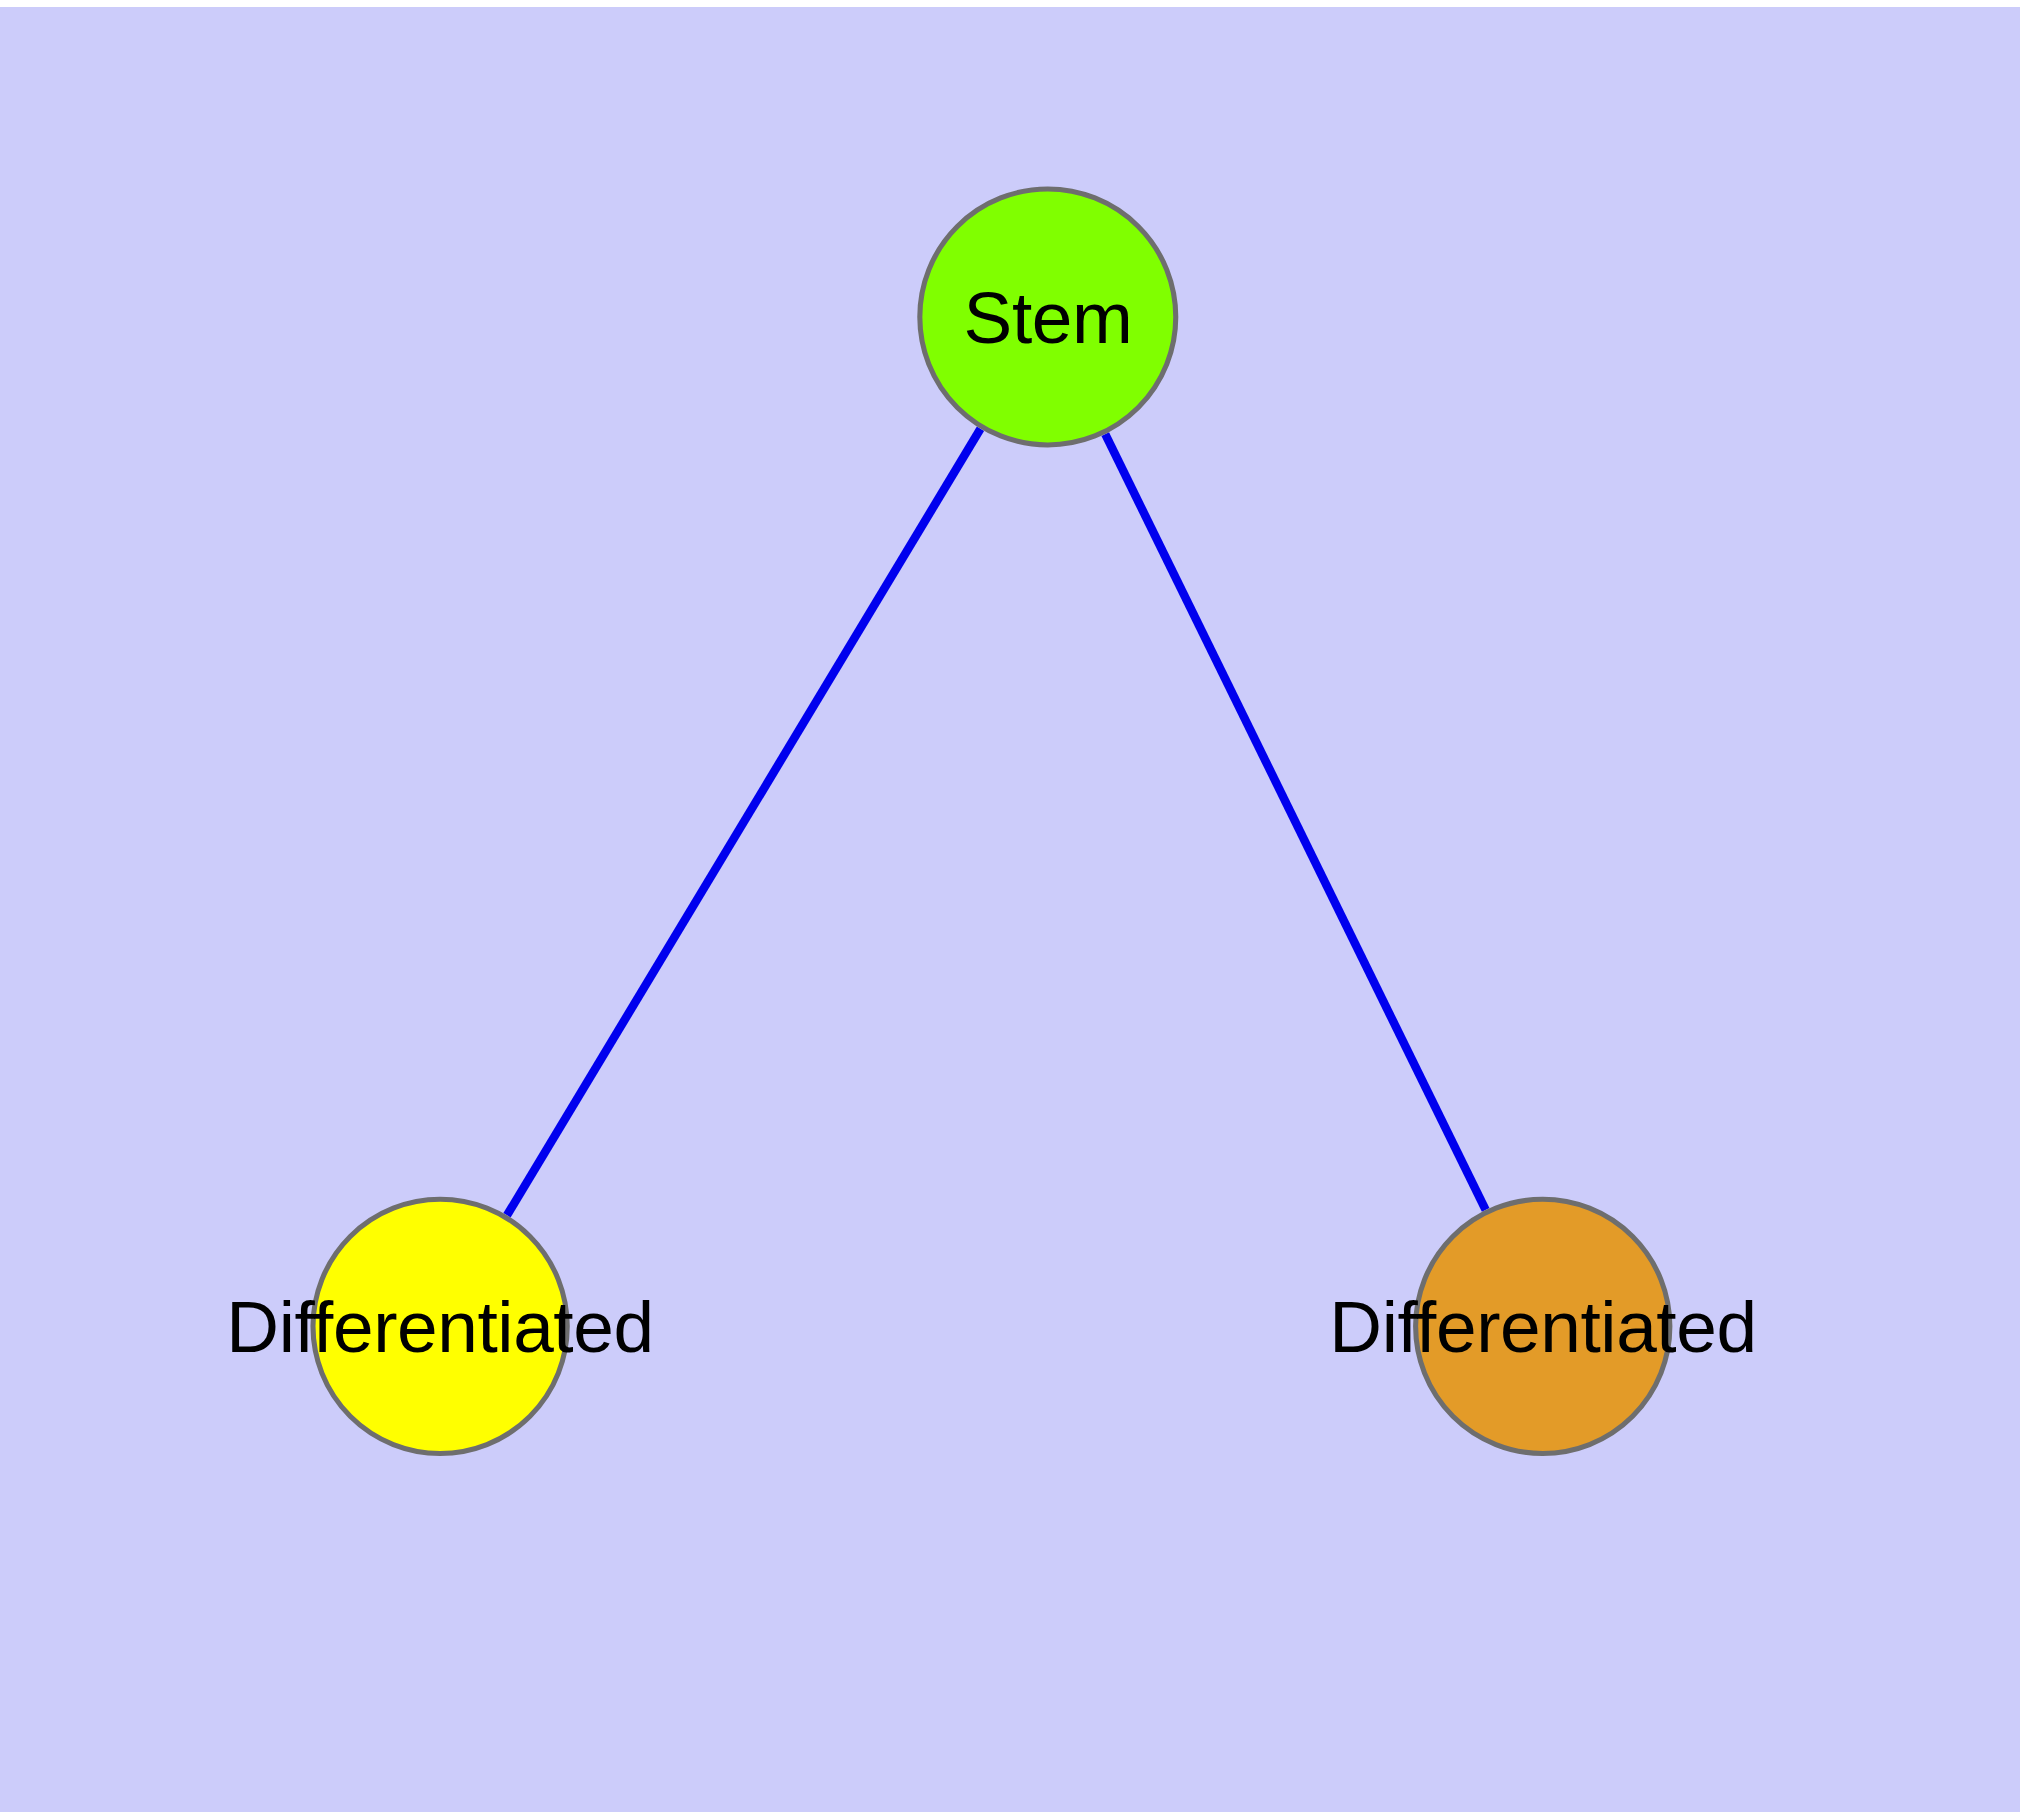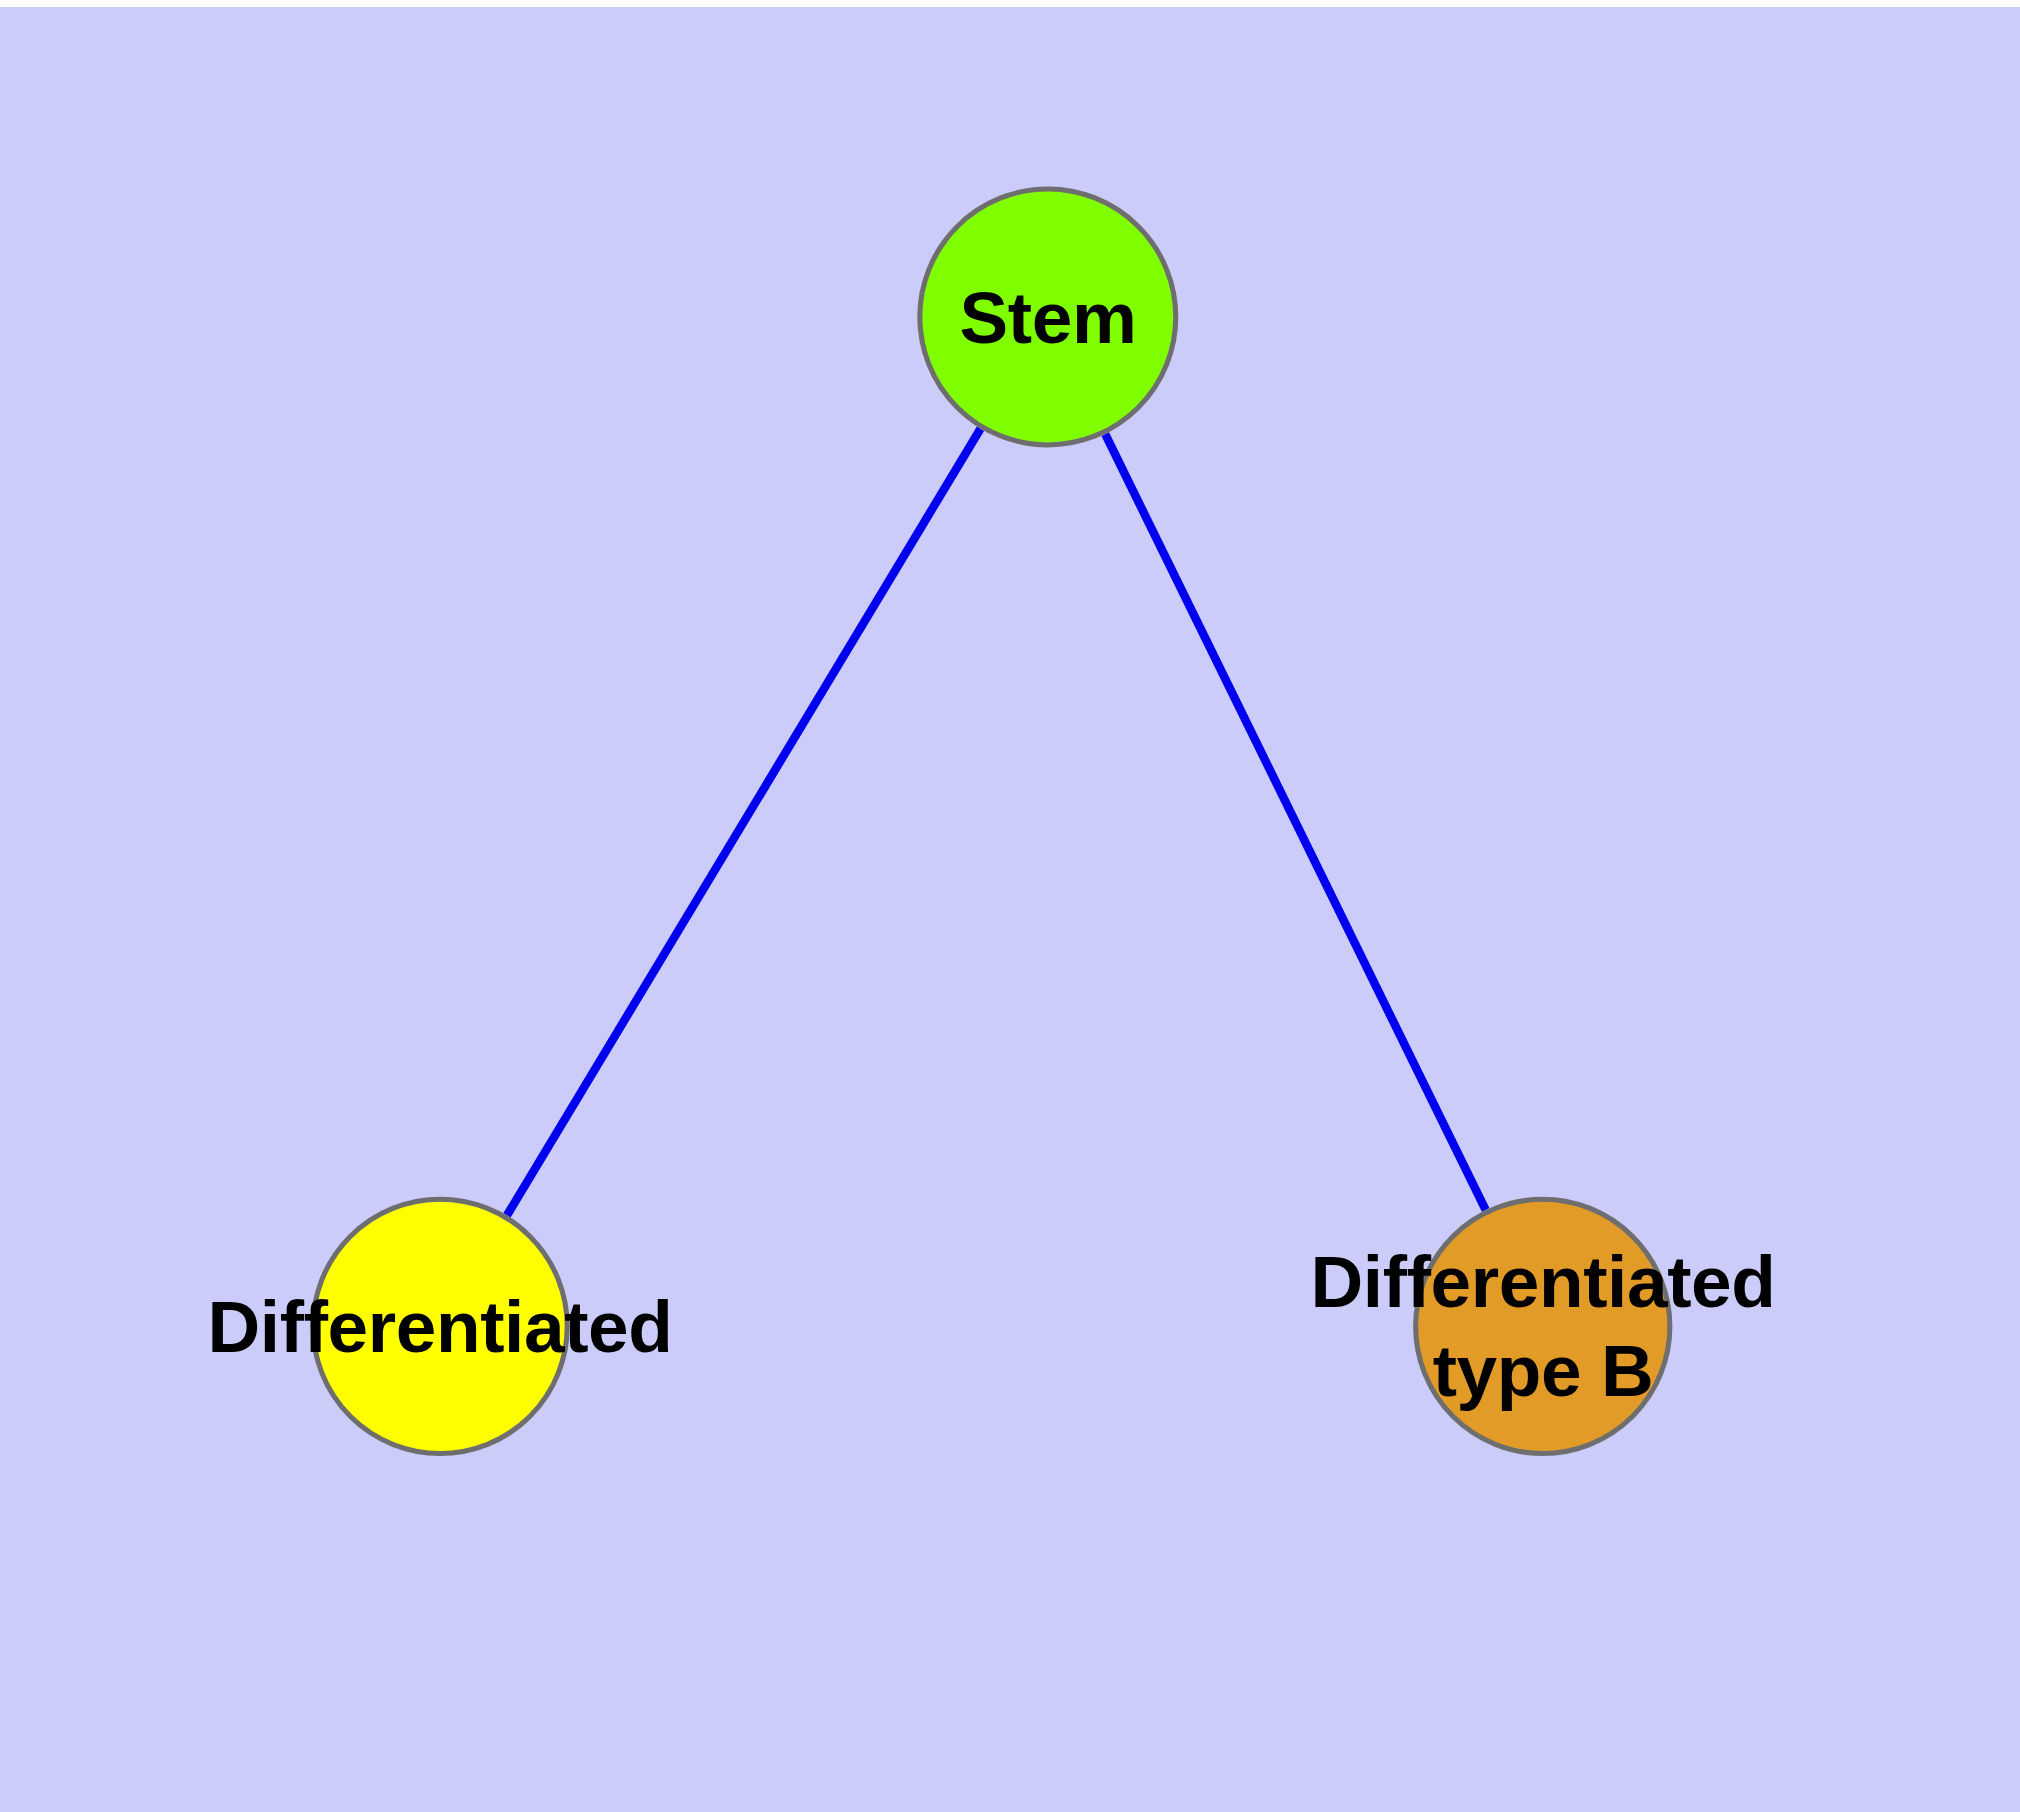--- a/index.html
+++ b/index.html
@@ -28,21 +28,21 @@
     position: absolute;
     left: 0;
     top: 0;
     width: 2021px;
     height: 1812px;
   }
   .node-label {
     position: absolute;
     text-align: center;
     color: #000000;
-    font-weight: bold;
+    font-weight: normal;
     font-size: 73px;
     line-height: 89px;
     letter-spacing: -0.4px;
     white-space: pre;
     pointer-events: none;
     transform: translate(-50%, -50%);
   }
 </style>
 </head>
 <body>
@@ -59,17 +59,17 @@
     <g id="node-layer">
         <circle cx="1236" cy="374" r="151" fill="#80ff00" stroke="#6e6e6e" stroke-width="6"></circle>
         <circle cx="519" cy="1565" r="150" fill="#ffff00" stroke="#6e6e6e" stroke-width="6"></circle>
         <circle cx="1820" cy="1565" r="150" fill="#e39b28" stroke="#6e6e6e" stroke-width="6"></circle>
       </g>
   </svg>
 
   <div id="label-layer">
       <div class="node-label" style="left: 1048px; top: 317px;"><div>Stem</div></div>
       <div class="node-label" style="left: 440px; top: 1326px;"><div>Differentiated</div></div>
-      <div class="node-label" style="left: 1543px; top: 1326px;"><div>Differentiated</div><div>type B</div></div>
+      <div class="node-label" style="left: 1543px; top: 1326px;"><div>Differentiated</div></div>
     </div>
 
 </div>
 
 
 </body></html>

